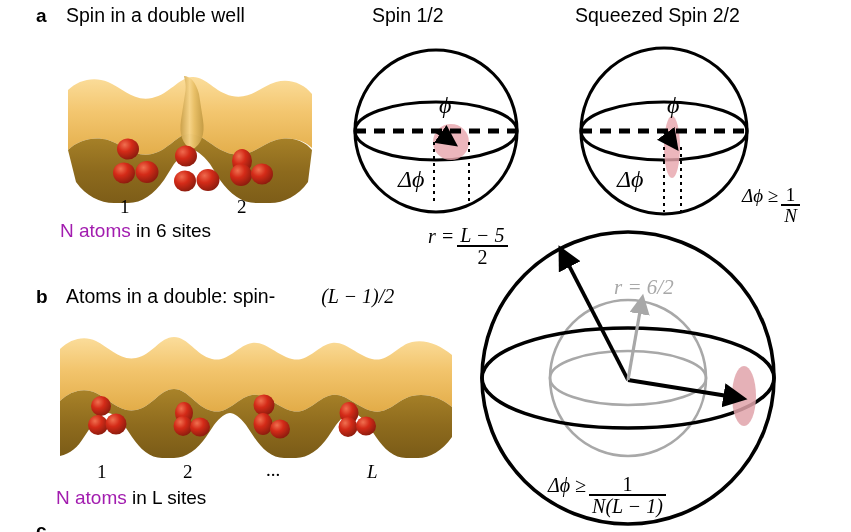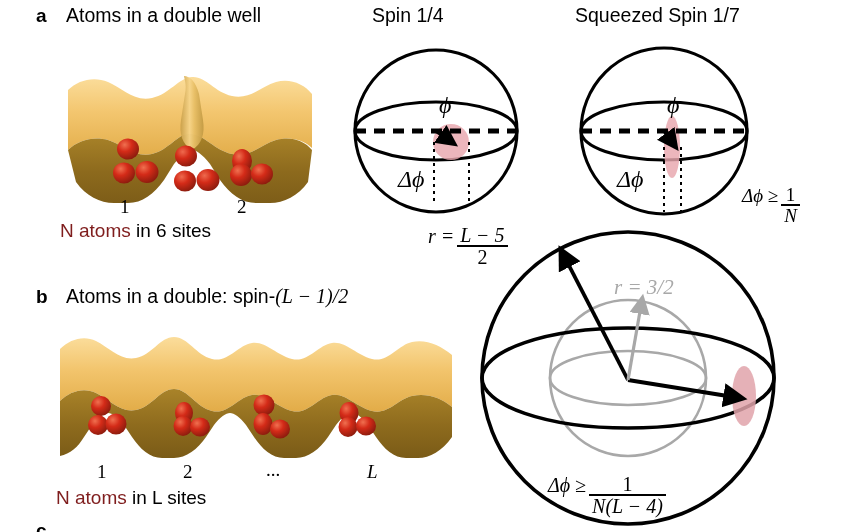--- a/index.html
+++ b/index.html
@@ -6,35 +6,35 @@
   body{width:851px;height:532px;position:relative;overflow:hidden;
        font-family:"Liberation Sans",sans-serif;color:#000;}
   .abs{position:absolute;}
   .panel-letter{font-weight:bold;font-size:19px;font-family:"Liberation Sans",sans-serif;}
   .panel-title{font-size:19.5px;font-family:"Liberation Sans",sans-serif;white-space:nowrap;}
   .col-title{font-size:19.5px;font-family:"Liberation Sans",sans-serif;white-space:nowrap;}
   .serif{font-family:"Liberation Serif",serif;}
   .it{font-style:italic;font-family:"Liberation Serif",serif;}
   .sitelabel{font-family:"Liberation Serif",serif;font-size:19px;}
   .caption{font-size:19px;font-family:"Liberation Sans",sans-serif;white-space:nowrap;}
-  .nred{color:#7f1d1d;}
+  .nred{color:#a21caf;}
   
   .frac{display:inline-block;vertical-align:middle;text-align:center;line-height:1.02;}
   .frac .num{display:block;padding:0 3px;}
   .frac .den{display:block;border-top:2px solid #000;padding:0 3px;}
   .eq{font-family:"Liberation Serif",serif;white-space:nowrap;display:inline-flex;
       align-items:flex-start;gap:3px;}
   svg{display:block;overflow:visible;}
   .well-wrap{position:absolute;}
 </style>
 </head>
 <body>
 
 <div class="abs panel-letter" style="left:36px;top:5px;">a</div>
-<div class="abs panel-title" style="left:66px;top:4px;">Atoms in a double well</div>
+<div class="abs panel-title" style="left:66px;top:4px;">Spin in a double well</div>
 
 <div class="well-wrap" style="left:60px;top:62px;width:262px;height:148px;">
   <svg width="262" height="148" viewBox="0 0 262 148">
     <defs>
       <linearGradient id="topA" x1="0" y1="0" x2="0" y2="1">
         <stop offset="0%" stop-color="#fbdd9b"></stop>
         <stop offset="45%" stop-color="#f3c66f"></stop>
         <stop offset="100%" stop-color="#e3ae4b"></stop>
       </linearGradient>
       <linearGradient id="deepA" x1="0" y1="0" x2="0" y2="1">
@@ -100,21 +100,21 @@
   </svg>
 </div>
 
 <div class="abs sitelabel" style="left:120px;top:196px;">1</div>
 <div class="abs sitelabel" style="left:237px;top:196px;">2</div>
 
 <div class="abs caption" style="left:60px;top:220px;">
   <span class="nred">N atoms</span><span> in 6 sites</span>
 </div>
 
-<div class="abs col-title" style="left:372px;top:4px;">Spin 1/4</div>
+<div class="abs col-title" style="left:372px;top:4px;">Spin 1/2</div>
 
 <div class="abs" style="left:348px;top:42px;width:186px;height:186px;">
   <svg width="186" height="186" viewBox="0 0 186 186">
 
     <circle cx="88" cy="89" r="81" fill="none" stroke="#000" stroke-width="3.1"></circle>
 
     <ellipse cx="88" cy="89" rx="81" ry="29" fill="none" stroke="#000" stroke-width="3.1"></ellipse>
 
     <circle cx="103" cy="100" r="18" fill="#e8a6ad" opacity="0.82"></circle>
 
@@ -135,21 +135,21 @@
 <div class="abs it" style="left:398px;top:166px;font-size:24px;">Δϕ</div>
 
 <div class="abs eq" style="left:428px;top:225px;font-size:20px;">
   <span class="it">r =</span>
   <span class="frac">
     <span class="num it">L − 5</span>
     <span class="den serif">2</span>
   </span>
 </div>
 
-<div class="abs col-title" style="left:575px;top:4px;">Squeezed Spin 1/7</div>
+<div class="abs col-title" style="left:575px;top:4px;">Squeezed Spin 2/2</div>
 
 <div class="abs" style="left:574px;top:42px;width:190px;height:190px;">
   <svg width="190" height="190" viewBox="0 0 190 190">
     <circle cx="90" cy="89" r="83" fill="none" stroke="#000" stroke-width="3.1"></circle>
     <ellipse cx="90" cy="89" rx="83" ry="29" fill="none" stroke="#000" stroke-width="3.1"></ellipse>
 
     <ellipse cx="98" cy="105" rx="8" ry="31" fill="#e8a6ad" opacity="0.82"></ellipse>
     <line x1="7" y1="89" x2="173" y2="89" stroke="#000" stroke-width="5" stroke-dasharray="11,8"></line>
     <defs>
       <marker id="ah2" markerWidth="7" markerHeight="7" refX="4.6" refY="3.2" orient="auto" markerUnits="strokeWidth">
@@ -167,21 +167,21 @@
 <div class="abs eq" style="left:742px;top:185px;font-size:19px;">
   <span class="it">Δϕ ≥</span>
   <span class="frac">
     <span class="num serif">1</span>
     <span class="den it">N</span>
   </span>
 </div>
 
 <div class="abs panel-letter" style="left:36px;top:286px;">b</div>
 <div class="abs panel-title" style="left:66px;top:285px;">
-  <span>Atoms in a double: spin-</span><span class="it" style="font-size:20px;">(L − 1)/2</span>
+  <span>Atoms in a double: spin-</span><span class="it" style="font-size:20px;margin-left:46px;">(L − 1)/2</span>
 </div>
 
 <div class="well-wrap" style="left:56px;top:325px;width:400px;height:150px;">
   <svg width="400" height="150" viewBox="0 0 400 150">
     <defs>
       <linearGradient id="topB" x1="0" y1="0" x2="0" y2="1">
         <stop offset="0%" stop-color="#fbdd9b"></stop>
         <stop offset="45%" stop-color="#f2c46c"></stop>
         <stop offset="100%" stop-color="#e2ac48"></stop>
       </linearGradient>
@@ -274,21 +274,21 @@
     <ellipse cx="278" cy="174" rx="12" ry="30" fill="#e0a3aa" opacity="0.85"></ellipse>
 
     <line x1="162" y1="158" x2="96" y2="30" stroke="#000" stroke-width="3.8" marker-end="url(#ah3)"></line>
 
     <line x1="162" y1="158" x2="274" y2="176" stroke="#000" stroke-width="3.8" marker-end="url(#ah4)"></line>
 
     <line x1="162" y1="158" x2="176" y2="78" stroke="#a8a8a8" stroke-width="3.2" marker-end="url(#ah5)"></line>
   </svg>
 </div>
 
-<div class="abs it" style="left:614px;top:275px;font-size:21px;color:#a8a8a8;">r = 3/2</div>
+<div class="abs it" style="left:614px;top:275px;font-size:21px;color:#a8a8a8;">r = 6/2</div>
 
 <div class="abs eq" style="left:548px;top:474px;font-size:20px;">
   <span class="it">Δϕ ≥</span>
   <span class="frac">
     <span class="num serif">1</span>
-    <span class="den it">N(L − 4)</span>
+    <span class="den it">N(L − 1)</span>
   </span>
 </div>
 
 </body></html>

